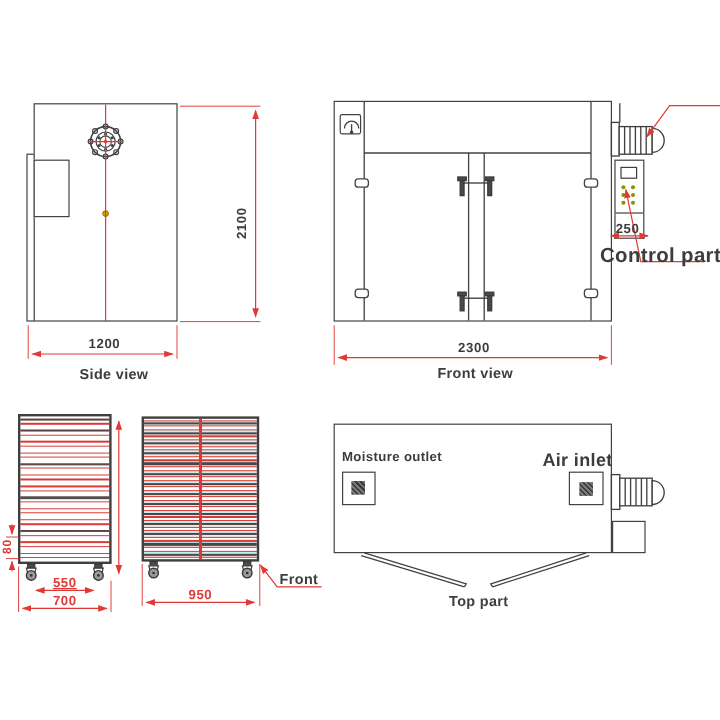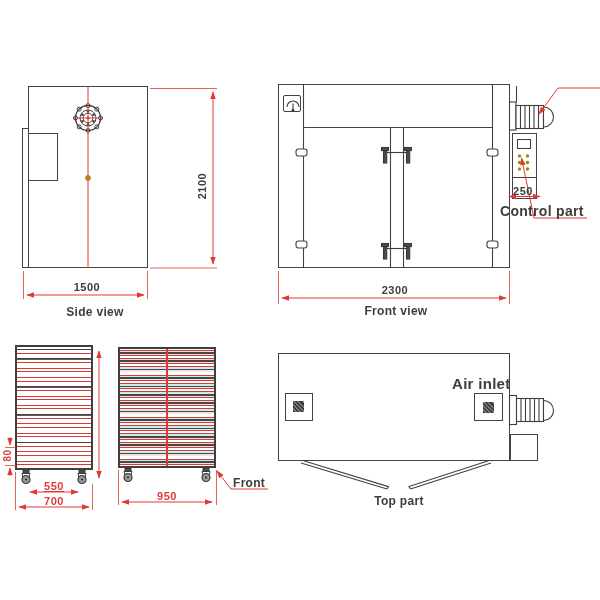--- a/index.html
+++ b/index.html
@@ -223,30 +223,31 @@
         <path d="M92.5 484 V510" stroke-width=".8"></path>
       <path d="M19 507 H89" marker-start="url(#ar)" marker-end="url(#ar)"></path>
       <path d="M118.5 470 V505" stroke-width=".8"></path>
         <path d="M216.5 470 V505" stroke-width=".8"></path>
       <path d="M122 502 H212" marker-start="url(#ar)" marker-end="url(#ar)"></path>
       <path d="M217 471 L231 489 H268" marker-start="url(#ar)"></path>
     </g>
   </svg>
 
   <div class="dim rot" style="left:184px;top:180px;width:36px;">2100</div>
-  <div class="dim" style="left:57px;top:281px;width:60px;">1500</div>
+  <div class="dim" style="left:57px;top:281px;width:60px;">1200</div>
   <div class="lbl" style="left:50px;top:305px;width:90px;">Side view</div>
 
   <div class="dim" style="left:365px;top:284px;width:60px;">2300</div>
   <div class="lbl" style="left:346px;top:304px;width:100px;">Front view</div>
   <div class="dim" style="left:506px;top:185px;width:34px;">250</div>
-  <div class="lbl" style="left:500px;top:203px;width:76px;text-align:left;font-size:14px;">Control part</div>
+  <div class="lbl" style="left:500px;top:203px;width:76px;text-align:left;font-size:17px;">Control part</div>
 
   <div class="dim red rot" style="left:-4px;top:450px;width:22px;font-size:10px;">80</div>
   <div class="dim red" style="left:34px;top:480px;width:40px;text-decoration:underline;">550</div>
   <div class="dim red" style="left:34px;top:495px;width:40px;">700</div>
   <div class="dim red" style="left:147px;top:490px;width:40px;">950</div>
   <div class="lbl" style="left:233px;top:476px;width:40px;text-align:left;">Front</div>
 
+  <div class="lbl" style="left:285px;top:375px;width:120px;text-align:left;font-size:11px;">Moisture outlet</div>
   <div class="lbl" style="left:452px;top:375px;width:70px;text-align:left;font-size:15px;">Air inlet</div>
   <div class="lbl" style="left:354px;top:494px;width:90px;">Top part</div>
 
 </div>
 
 </body></html>

